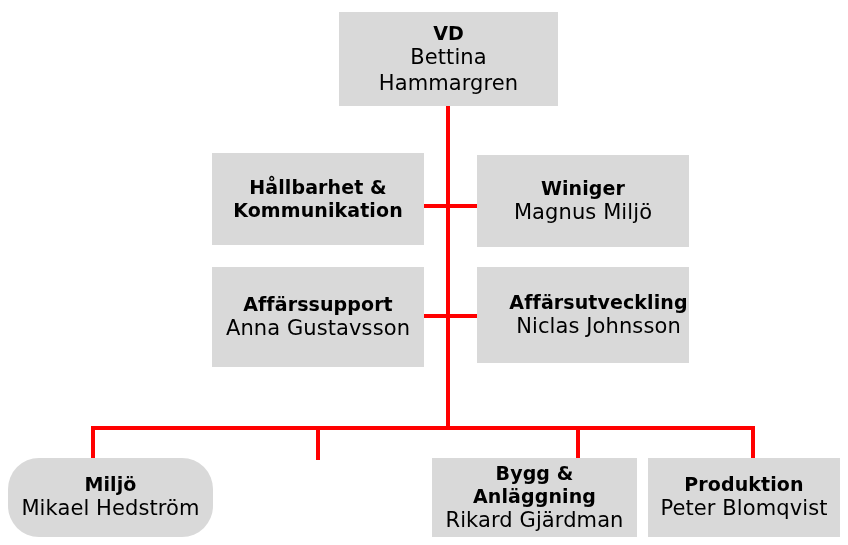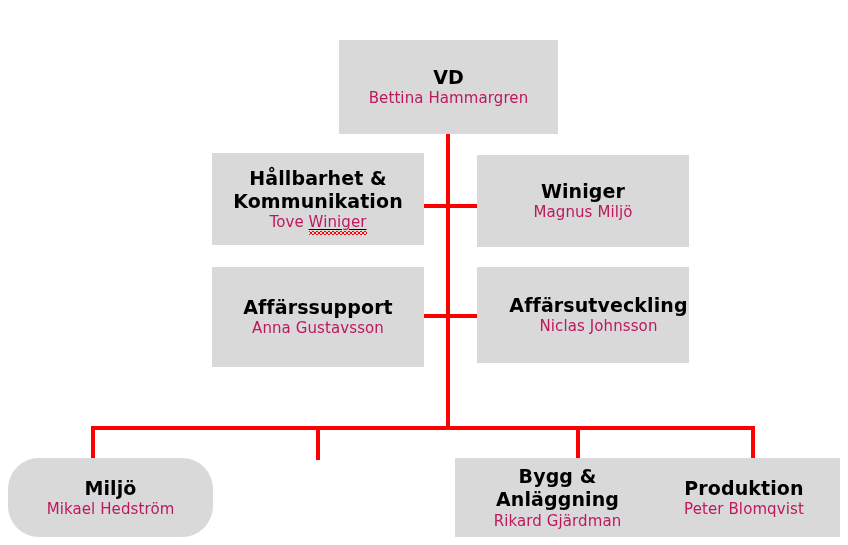--- a/index.html
+++ b/index.html
@@ -37,22 +37,22 @@
     line-height: 1.22;
   }
   .node-title {
     font-weight: bold;
     color: #000000;
     font-size: 19px;
     letter-spacing: 0.1px;
   }
   .node-name {
     font-weight: normal;
-    color: #be185d;
-    font-size: 15px;
+    color: #000000;
+    font-size: 21px;
     letter-spacing: 0.1px;
   }
   
   .spellcheck {
     text-decoration: underline;
     text-decoration-color: #000000;
     text-decoration-thickness: 1px;
     text-underline-offset: 2px;
     position: relative;
     display: inline-block;
@@ -65,34 +65,34 @@
     bottom: -4px;
     height: 4px;
     background-image:
       linear-gradient(45deg, transparent 40%, #ff0000 40%, #ff0000 60%, transparent 60%),
       linear-gradient(-45deg, transparent 40%, #ff0000 40%, #ff0000 60%, transparent 60%);
     background-size: 4px 4px;
     background-repeat: repeat-x;
   }
 
   
-  #node-vd      { left: 339px; top: 12px;  width: 219px; height: 94px; margin-top: 28px; }
+  #node-vd      { left: 339px; top: 12px;  width: 219px; height: 94px; }
 
   
   #node-hallbarhet { left: 212px; top: 153px; width: 212px; height: 92px; }
   #node-ekonomi    { left: 477px; top: 155px; width: 212px; height: 92px; }
 
   
   #node-affarssupport   { left: 212px; top: 267px; width: 212px; height: 100px; }
   #node-affarsutveckling{ left: 477px; top: 267px; width: 212px; height: 96px; padding-left: 31px; }
 
   
   #node-miljo      { left: 8px;   top: 458px; width: 205px; height: 79px; border-radius: 31px; }
   #node-logistik   { left: 220px; top: 458px; width: 197px; height: 79px; }
-  #node-bygg       { left: 432px; top: 458px; width: 205px; height: 79px; margin-left: 23px; }
+  #node-bygg       { left: 432px; top: 458px; width: 205px; height: 79px; }
   #node-produktion { left: 648px; top: 458px; width: 192px; height: 79px; }
 </style>
 </head>
 <body>
 
 <div id="org-chart">
 
   <svg class="connector-layer" width="848" height="545" viewBox="0 0 848 545" xmlns="http://www.w3.org/2000/svg">
     <g stroke="#ff0000" stroke-width="4" fill="none" shape-rendering="crispEdges">
 
@@ -112,21 +112,20 @@
   </svg>
 
   <div class="node" id="node-vd">
     <div class="node-title">VD</div>
     <div class="node-name">Bettina Hammargren</div>
   </div>
 
   <div class="node" id="node-hallbarhet">
     <div class="node-title">Hållbarhet &amp;</div>
     <div class="node-title">Kommunikation</div>
-    <div class="node-name"><span>Tove </span><span class="spellcheck">Winiger</span></div>
   </div>
 
   <div class="node" id="node-ekonomi">
     <div class="node-title">Winiger</div>
     <div class="node-name">Magnus Miljö</div>
   </div>
 
   <div class="node" id="node-affarssupport">
     <div class="node-title">Affärssupport</div>
     <div class="node-name">Anna Gustavsson</div>

